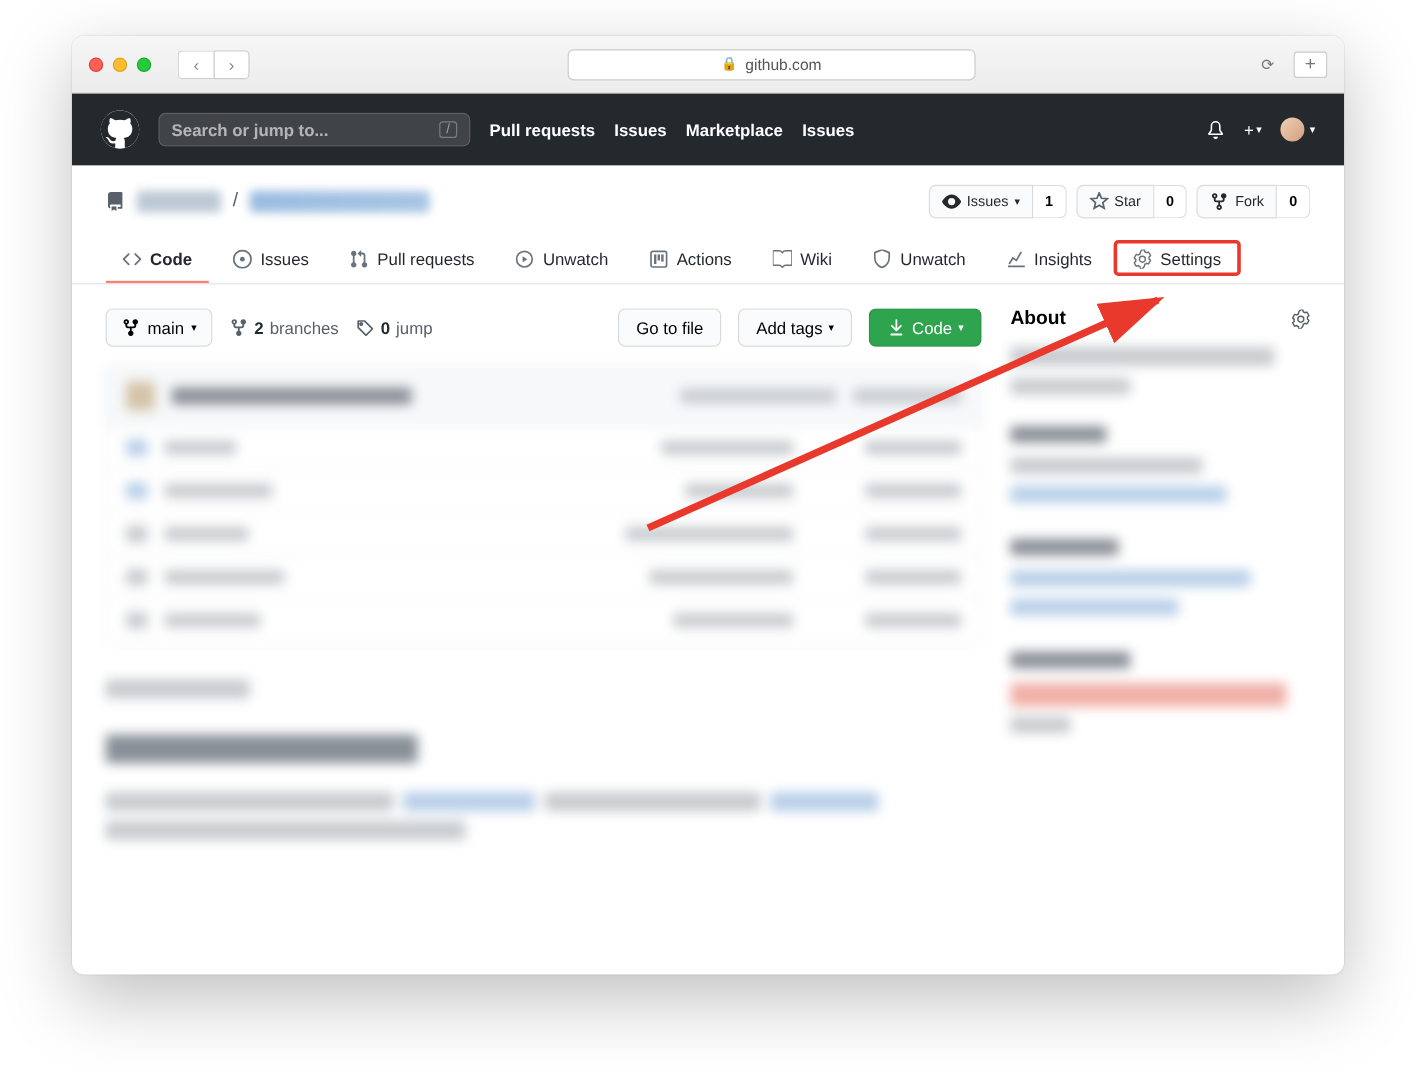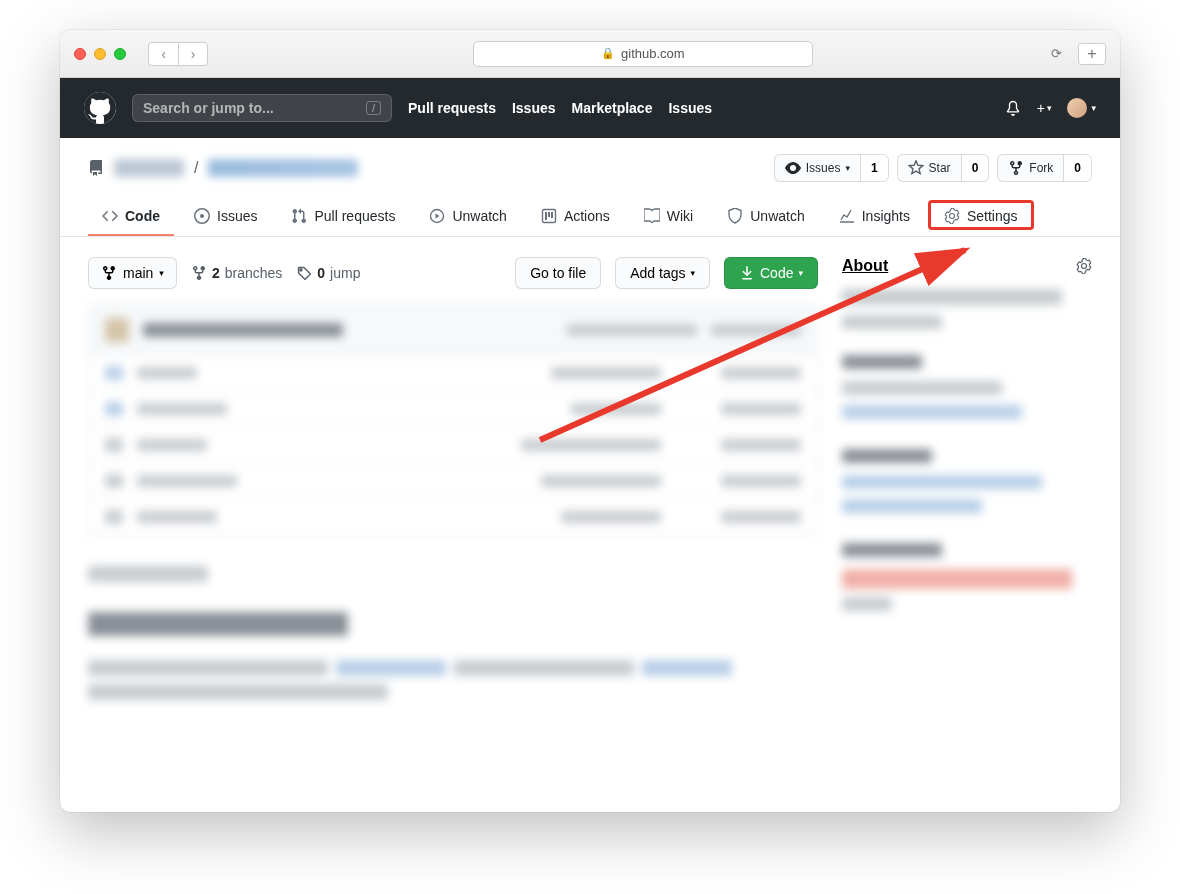--- a/index.html
+++ b/index.html
@@ -76,21 +76,21 @@
 .blur-box.tan { background: #d4c4a8; }
 .blur-box.dark { background: #8a9098; }
 .blur-box.red { background: #f0b0a8; }
 
 .file-header { height: 50px; background: #f6f8fa; border: 1px solid #e1e4e8; border-radius: 6px 6px 0 0; display: flex; align-items: center; padding: 0 16px; margin-top: 2px; }
 .file-list { border: 1px solid #e1e4e8; border-top: none; border-radius: 0 0 6px 6px; }
 .file-row { height: 36px; border-bottom: 1px solid #eaecef; display: flex; align-items: center; padding: 0 16px; }
 .file-row:last-child { border-bottom: none; }
 
 .about-head { display: flex; align-items: center; justify-content: space-between; margin-bottom: 14px; }
-.about-head h3 { font-size: 16px; font-weight: 600; text-decoration: underline; }
+.about-head h3 { font-size: 16px; font-weight: 600; }
 .gear { color: #586069; }
 
 .arrow-annotation { position: absolute; pointer-events: none; z-index: 100; }
 
 svg.icon16 { width: 16px; height: 16px; fill: currentColor; vertical-align: text-bottom; }
 </style>
 </head>
 <body>
 
 <div class="window">

